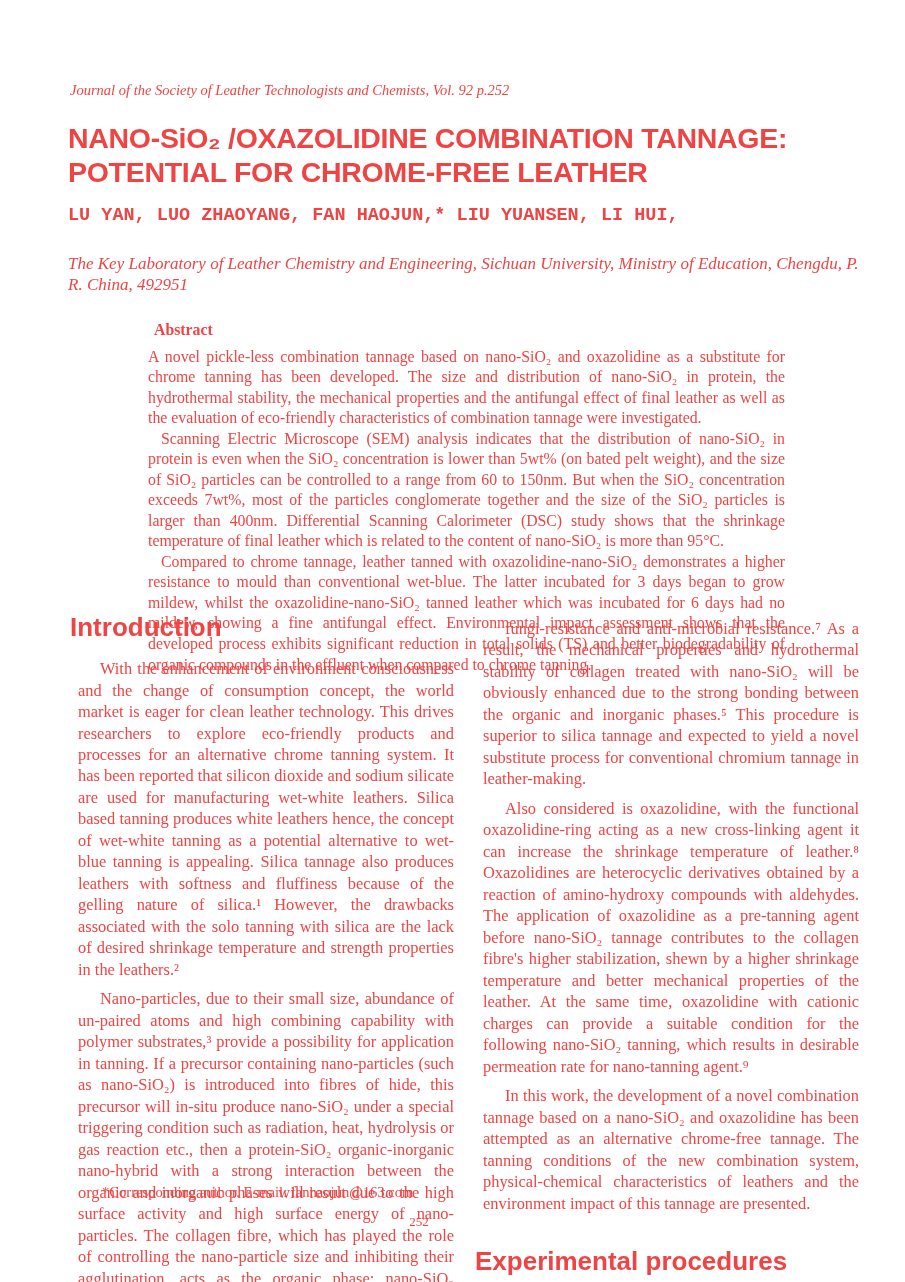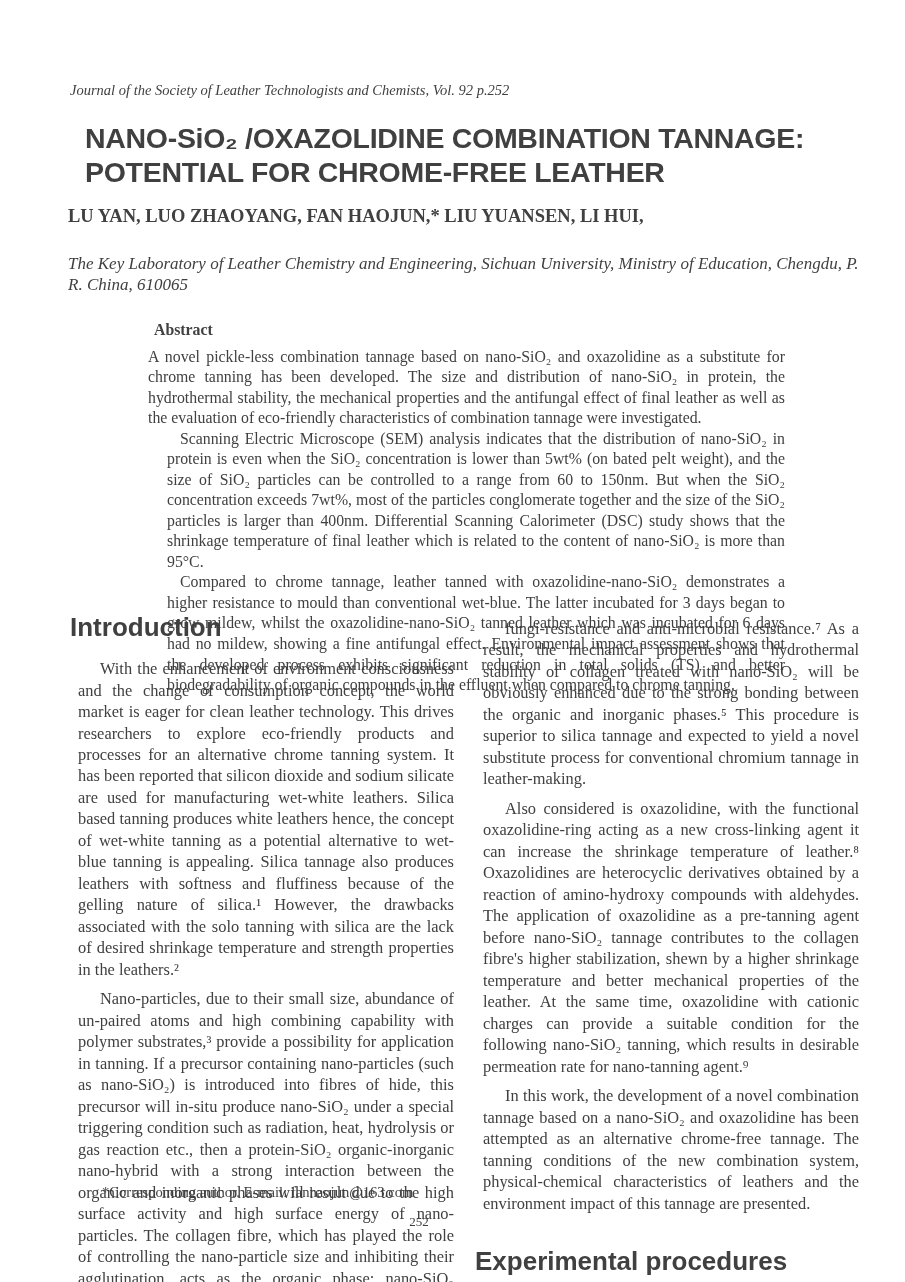--- a/index.html
+++ b/index.html
@@ -1,48 +1,47 @@
 <!DOCTYPE html>
 <html><head>
 <meta charset="utf-8">
 <style>
   html, body { margin: 0; padding: 0; background: #ffffff; }
   .page {
     position: relative;
     width: 905px;
     height: 1282px;
     background: #ffffff;
-    color: #404040;
+    color: #ef4444;
     font-family: "Liberation Serif", serif;
     overflow: hidden;
   }
   .journal-header {
     position: absolute;
     left: 70px; top: 82px;
     width: 720px;
     font-style: italic;
     font-size: 14.5px;
     font-family: "Liberation Serif", serif;
   }
   .title {
     position: absolute;
     left: 68px; top: 121px;
     width: 800px;
     font-family: "Liberation Sans", sans-serif;
     font-weight: bold;
     font-size: 28.5px;
     line-height: 1.2;
     letter-spacing: -0.3px;
-    margin-left: 17px;
   }
   .authors {
     position: absolute;
     left: 68px; top: 204px;
     width: 800px;
-    font-family: Liberation Serif, serif;
+    font-family: Liberation Mono, monospace;
     font-weight: bold;
     font-size: 18.5px;
     line-height: 1.35;
   }
   .affiliation {
     position: absolute;
     left: 68px; top: 253px;
     width: 800px;
     font-style: italic;
     font-size: 17px;
@@ -55,21 +54,21 @@
     font-size: 15.8px;
     line-height: 1.3;
     text-align: justify;
   }
   .abstract .abstract-heading {
     font-weight: bold;
     font-size: 15.8px;
     margin: 6px;
   }
   .abstract p { margin: 0; }
-  .abstract p.indented { text-indent: 13px; margin-left: 19px; }
+  .abstract p.indented { text-indent: 13px; }
   .columns {
     position: absolute;
     left: 70px; top: 610px;
     width: 797px;
     display: flex;
     gap: 13px;
   }
   .col {
     width: 392px;
     font-size: 16.4px;
@@ -117,21 +116,21 @@
 
   <div class="title">
     <div>NANO-SiO₂ /OXAZOLIDINE COMBINATION TANNAGE:</div>
     <div>POTENTIAL FOR CHROME-FREE LEATHER</div>
   </div>
 
   <div class="authors">
     <div>LU YAN, LUO ZHAOYANG, FAN HAOJUN,* LIU YUANSEN, LI HUI,</div>
   </div>
 
-  <div class="affiliation">The Key Laboratory of Leather Chemistry and Engineering, Sichuan University, Ministry of Education, Chengdu, P. R. China, 610065</div>
+  <div class="affiliation">The Key Laboratory of Leather Chemistry and Engineering, Sichuan University, Ministry of Education, Chengdu, P. R. China, 492951</div>
 
   <div class="abstract">
     <div class="abstract-heading">Abstract</div>
     <p>A novel pickle-less combination tannage based on nano-SiO₂ and oxazolidine as a substitute for chrome tanning has been developed. The size and distribution of nano-SiO₂ in protein, the hydrothermal stability, the mechanical properties and the antifungal effect of final leather as well as the evaluation of eco-friendly characteristics of combination tannage were investigated.</p>
     <p class="indented">Scanning Electric Microscope (SEM) analysis indicates that the distribution of nano-SiO₂ in protein is even when the SiO₂ concentration is lower than 5wt% (on bated pelt weight), and the size of SiO₂ particles can be controlled to a range from 60 to 150nm. But when the SiO₂ concentration exceeds 7wt%, most of the particles conglomerate together and the size of the SiO₂ particles is larger than 400nm. Differential Scanning Calorimeter (DSC) study shows that the shrinkage temperature of final leather which is related to the content of nano-SiO₂ is more than 95°C.</p>
     <p class="indented">Compared to chrome tannage, leather tanned with oxazolidine-nano-SiO₂ demonstrates a higher resistance to mould than conventional wet-blue. The latter incubated for 3 days began to grow mildew, whilst the oxazolidine-nano-SiO₂ tanned leather which was incubated for 6 days had no mildew, showing a fine antifungal effect. Environmental impact assessment shows that the developed process exhibits significant reduction in total solids (TS) and better biodegradability of organic compounds in the effluent when compared to chrome tanning.</p>
   </div>
 
   <div class="columns">
     <div class="col">

